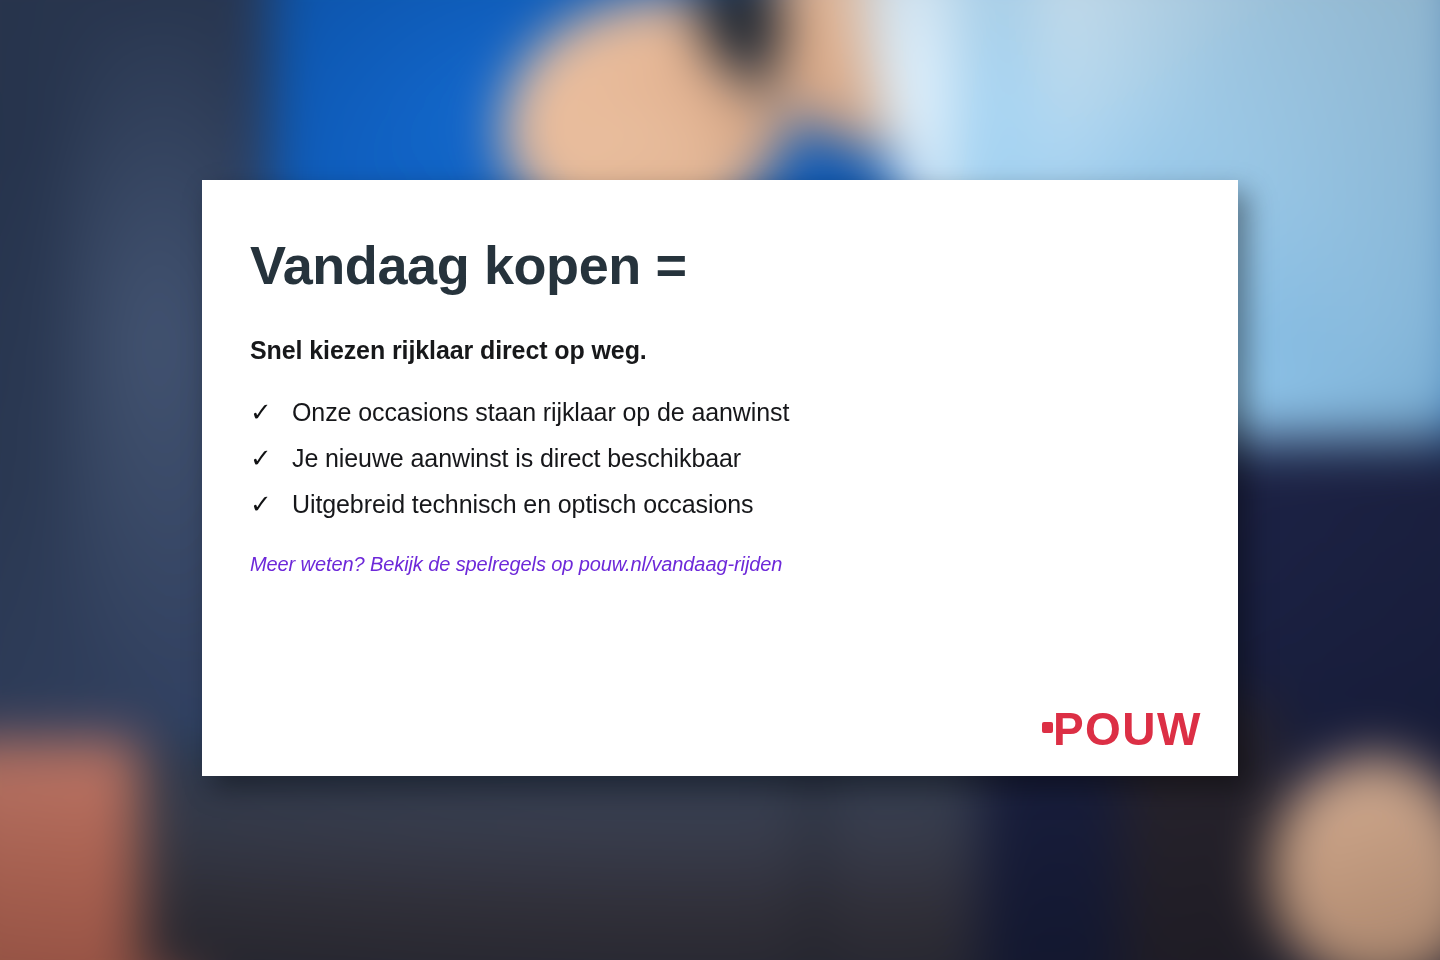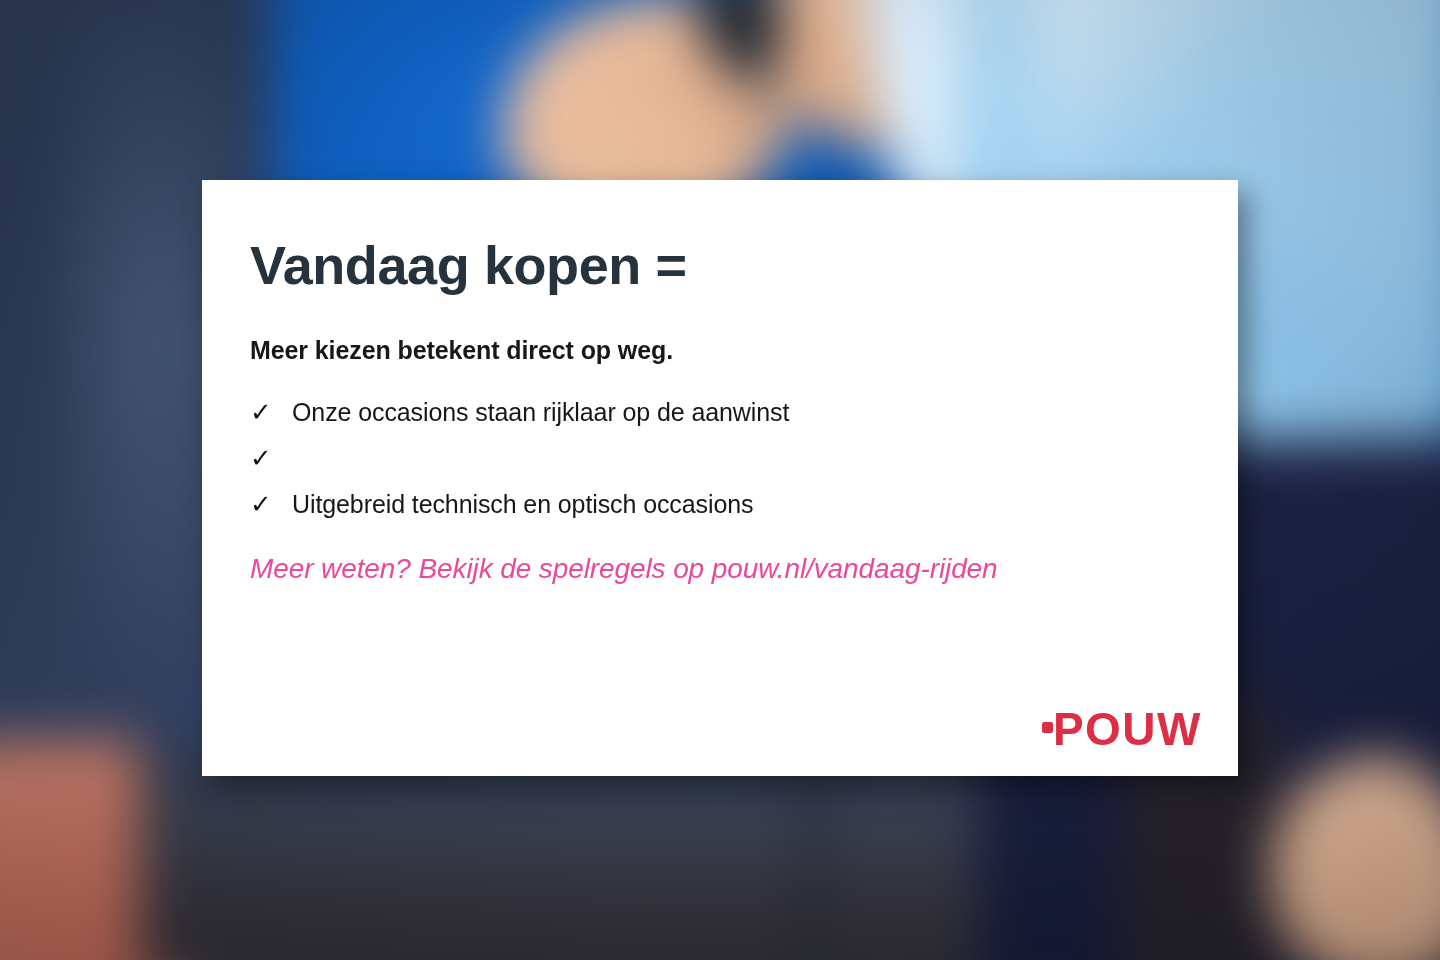--- a/index.html
+++ b/index.html
@@ -226,23 +226,23 @@
   .bullet .check {
     font-size: 26px;
     color: #111214;
     width: 20px;
     flex: 0 0 20px;
     text-align: left;
   }
 
   .footnote {
     margin: 34px 0 0 0;
-    font-size: 28px;
+    font-size: 20px;
     font-style: italic;
-    color: #ec4899;
+    color: #6d28d9;
     letter-spacing: -0.1px;
   }
 
   .logo {
     position: absolute;
     right: 36px;
     bottom: 24px;
     display: flex;
     align-items: center;
   }
@@ -288,29 +288,30 @@
     <div class="bg-hand-right"></div>
     <div class="bg-vignette"></div>
   </div>
 
   <div class="card">
 
     <h1 class="headline">
       <span class="line1">Vandaag kopen =</span>
     </h1>
 
-    <p class="subhead">Meer kiezen betekent direct op weg.</p>
+    <p class="subhead">Snel kiezen rijklaar direct op weg.</p>
 
     <ul class="bullets">
       <li class="bullet">
         <span class="check">✓</span>
         <span>Onze occasions staan rijklaar op de aanwinst</span>
       </li>
       <li class="bullet">
         <span class="check">✓</span>
+        <span>Je nieuwe aanwinst is direct beschikbaar</span>
       </li>
       <li class="bullet">
         <span class="check">✓</span>
         <span>Uitgebreid technisch en optisch occasions</span>
       </li>
     </ul>
 
     <p class="footnote">Meer weten? Bekijk de spelregels op pouw.nl/vandaag-rijden</p>
 
     <div class="logo">

